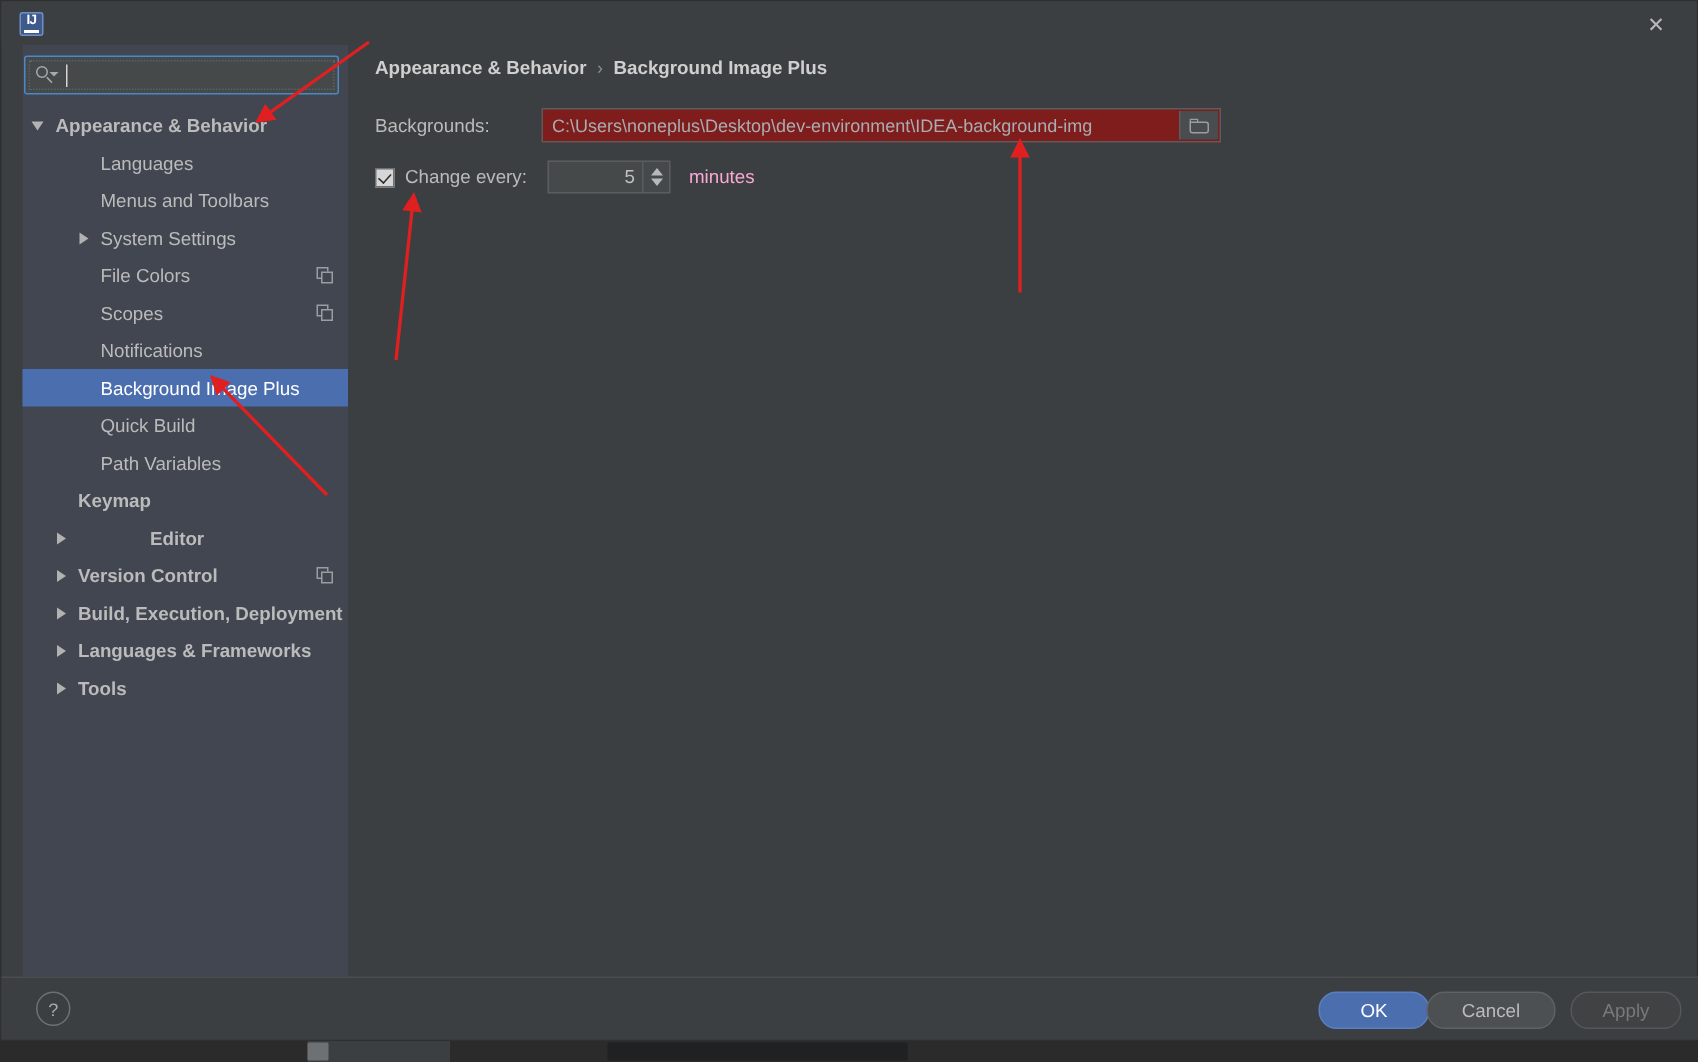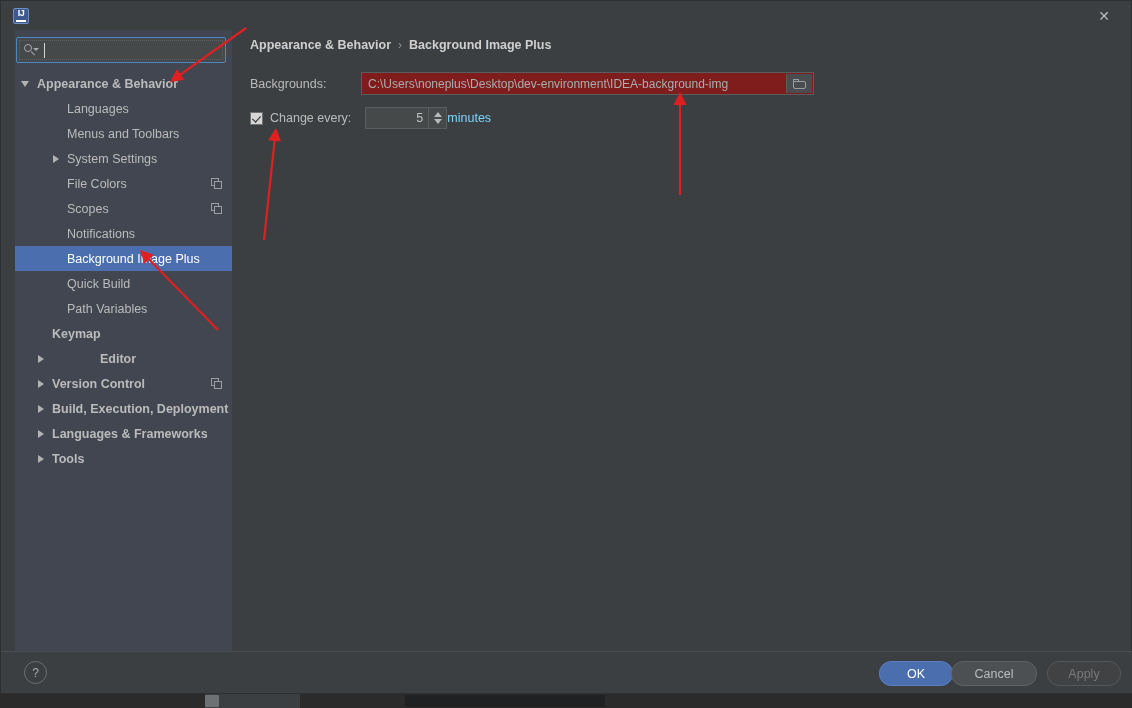--- a/index.html
+++ b/index.html
@@ -380,22 +380,23 @@
   .spinner .arrows .up, .spinner .arrows .dn {
     position: absolute;
     left: 5px;
     width: 0; height: 0;
     border-left: 4px solid transparent;
     border-right: 4px solid transparent;
   }
   .spinner .arrows .up { top: 4px; border-bottom: 5px solid #b6b9bc; }
   .spinner .arrows .dn { bottom: 4px; border-top: 5px solid #b6b9bc; }
   .unit-label {
-    font-size: 12.5px;
-    color: #7dd3fc;
+    margin-left: 12px;
+    font-size: 12.5px;
+    color: #f9a8d4;
   }
 
   
   .footer {
     position: absolute;
     left: 0; bottom: 0;
     width: 1132px; height: 42px;
     background: #3c3f41;
     border-top: 1px solid #4a4d4f;
     box-sizing: border-box;

